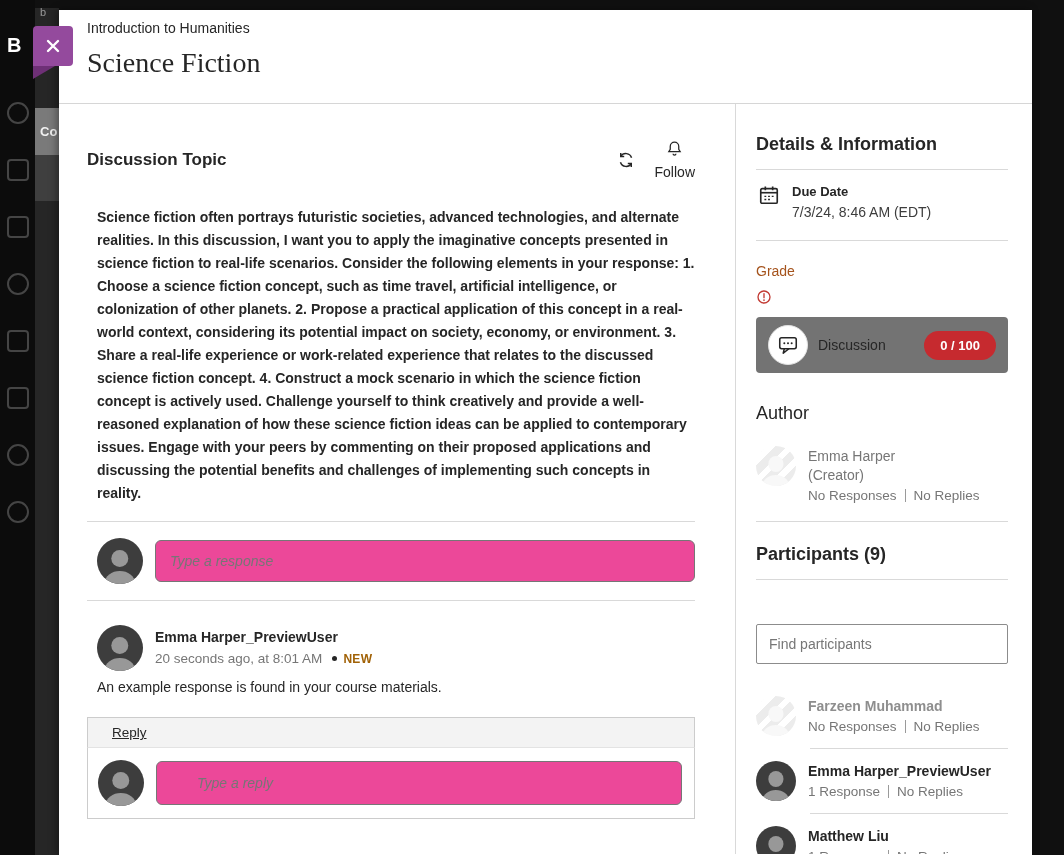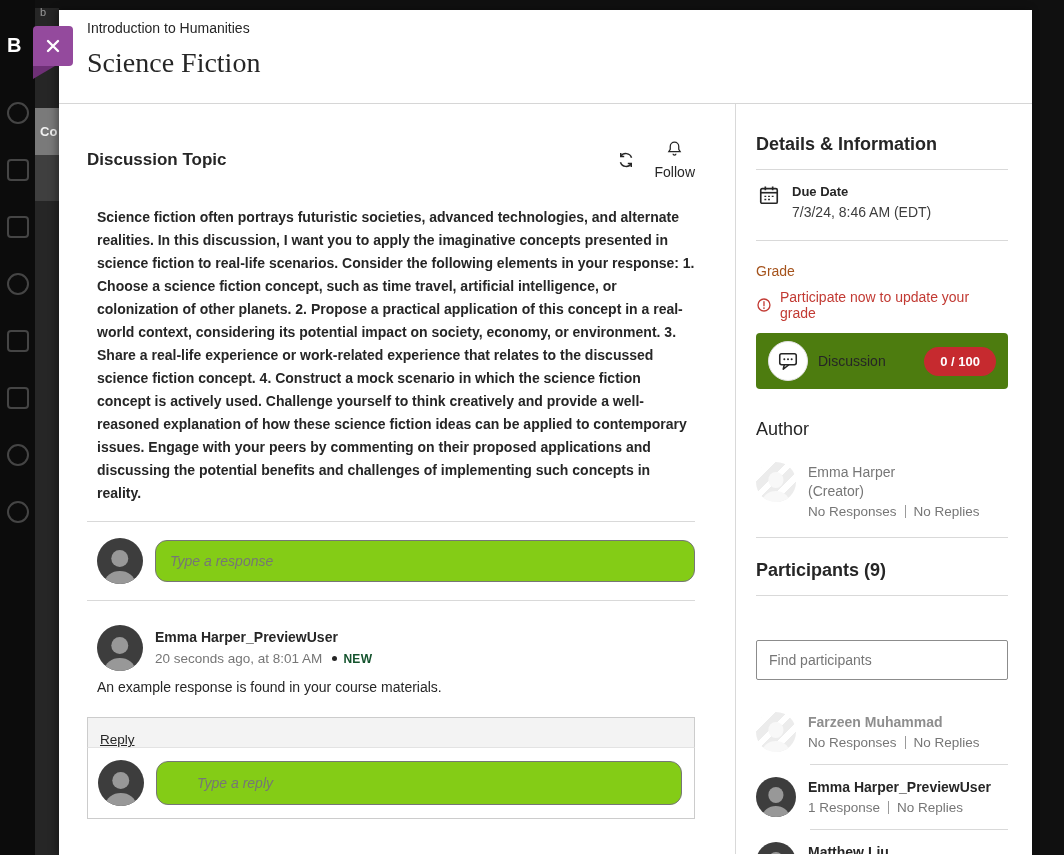--- a/index.html
+++ b/index.html
@@ -43,62 +43,62 @@
   .topic-row { display:flex; justify-content:space-between; align-items:center; }
   .section-h { font-size:17px; font-weight:700; color:#262626; }
   .topic-actions { display:flex; align-items:center; gap:20px; }
   .icon-btn { background:none; border:none; padding:0; display:flex; align-items:center; gap:7px;
               font-family:"Liberation Sans",sans-serif; font-size:14px; color:#262626; cursor:pointer;flex-direction:column; }
   .topic-text { margin:26px 0 0 10px; font-size:14px; line-height:23px; color:#262626;font-weight:bold; }
   .responses-h { margin-top:44px; }
   .hr { border:none; border-top:1px solid #d9d9d9; margin:16px 0 0 0; }
 
   .compose-row { display:flex; align-items:center; gap:12px; margin:16px 0 16px 0; padding-left:10px; }
-  .text-input { flex:1; height:42px; border:1px solid #767676; border-radius:12px; padding:0 14px;
-                font-family:"Liberation Sans",sans-serif; font-size:14px; color:#262626; background:#84cc16; }
+  .text-input { flex:1; height:42px; border:1px solid #767676; border-radius:6px; padding:0 14px;
+                font-family:"Liberation Sans",sans-serif; font-size:14px; color:#262626; background:#ec4899; }
   .text-input::placeholder { color:#767676; font-style:italic; }
 
   
   .avatar { position:relative; border-radius:50%; overflow:hidden; background:#3d3d3d; flex-shrink:0; }
   .avatar::before { content:""; position:absolute; left:50%; top:26%; transform:translateX(-50%);
                     width:38%; height:38%; border-radius:50%; background:#989898; }
   .avatar::after { content:""; position:absolute; left:50%; top:72%; transform:translateX(-50%);
                    width:66%; height:52%; border-radius:50%; background:#989898; }
   .avatar.sz46 { width:46px; height:46px; }
   .avatar.sz40 { width:40px; height:40px; }
   .avatar.muted { background:repeating-linear-gradient(135deg,#ececec 0 8px,#ffffff 8px 14px); }
   .avatar.muted::before, .avatar.muted::after { background:#f8f8f8; }
 
   .post { margin-top:24px; }
   .post-head { display:flex; gap:12px; padding-left:10px; }
   .post-author { font-size:14px; font-weight:700; margin-top:4px; }
   .post-meta { margin-top:6px; font-size:13.5px; color:#767676; display:flex; align-items:center;text-align:center; }
   .new-dot { width:5px; height:5px; border-radius:50%; background:#262626; margin:0 6px 0 10px; }
-  .new-badge { font-size:12px; font-weight:700; color:#14532d; letter-spacing:.3px; }
+  .new-badge { font-size:12px; font-weight:700; color:#a16207; letter-spacing:.3px; }
   .post-body { margin:8px 0 0 10px; font-size:14px; color:#262626; }
 
   .reply-sect { margin-top:22px; }
   .reply-band { height:30px; background:#f3f3f3; border:1px solid #cccccc; border-bottom:none;
-                display:flex; align-items:flex-end; padding-left:12px; }
+                display:flex; align-items:center; padding-left:24px; }
   .reply-link { font-size:13.5px; color:#262626; text-decoration:underline; cursor:pointer; }
   .reply-compose { border:1px solid #cccccc; border-top:1px solid #e3e3e3; background:#fff;
                    padding:12px 12px 12px 10px; display:flex; align-items:center; gap:12px; }
   .reply-compose .text-input { height:44px;padding-left:40px; }
 
   
   .side-col { flex:1; border-left:1px solid #d9d9d9; padding:30px 24px 0 20px; }
   .side-h { font-size:18px; font-weight:700; color:#262626; }
   .side-hr { border:none; border-top:1px solid #d9d9d9; margin:14px 0 0 0; }
   .due-row { display:flex; gap:12px; padding:14px 0 20px 2px; }
   .due-label { font-size:13px; font-weight:700; }
   .due-value { font-size:14px; margin-top:5px; color:#3d3d3d; }
 
   .grade-label { margin-top:22px; font-size:14px; color:#a5531c; }
   .grade-alert { margin-top:10px; display:flex; align-items:center; gap:8px; font-size:14px; color:#c23a33; }
-  .grade-box { margin-top:12px; height:56px; background:#4d7c0f; border-radius:4px;
+  .grade-box { margin-top:12px; height:56px; background:#737373; border-radius:4px;
                display:flex; align-items:center; gap:10px; padding:0 12px; }
   .grade-ic-circle { width:40px; height:40px; border-radius:50%; background:#fff; border:1px solid #e2e2e2;
                      display:flex; align-items:center; justify-content:center; flex-shrink:0; }
   .grade-item { font-size:14px; color:#262626; }
   .grade-pill { margin-left:auto; background:#c62a2f; color:#fff; font-size:13px; font-weight:700;
                 padding:7px 16px; border-radius:20px; }
 
   .author-h { margin-top:30px; font-size:18px; font-weight:400; color:#262626; }
   .person-row { display:flex; gap:12px; margin-top:22px; align-items:flex-start; }
   .p-name { font-size:14px; font-weight:700; margin-top:2px; }
@@ -232,21 +232,20 @@
       </div>
       <hr class="side-hr" style="margin-top:0;">
 
       <div class="grade-label">Grade</div>
       <div class="grade-alert">
         <svg width="16" height="16" viewBox="0 0 24 24">
           <circle cx="12" cy="12" r="9" fill="none" stroke="#c23a33" stroke-width="2"></circle>
           <path d="M12 7v6" stroke="#c23a33" stroke-width="2" stroke-linecap="round"></path>
           <circle cx="12" cy="16.6" r="1.3" fill="#c23a33"></circle>
         </svg>
-        <span>Participate now to update your grade</span>
       </div>
 
       <div class="grade-box">
         <div class="grade-ic-circle">
           <svg width="22" height="22" viewBox="0 0 24 24">
             <rect x="3" y="4" width="18" height="12" rx="2" fill="none" stroke="#262626" stroke-width="1.7"></rect>
             <path d="M8 16l-1.2 5L13 16" fill="none" stroke="#262626" stroke-width="1.7" stroke-linejoin="round"></path>
             <circle cx="8" cy="10" r="1.1" fill="#262626"></circle>
             <circle cx="12" cy="10" r="1.1" fill="#262626"></circle>
             <circle cx="16" cy="10" r="1.1" fill="#262626"></circle>

